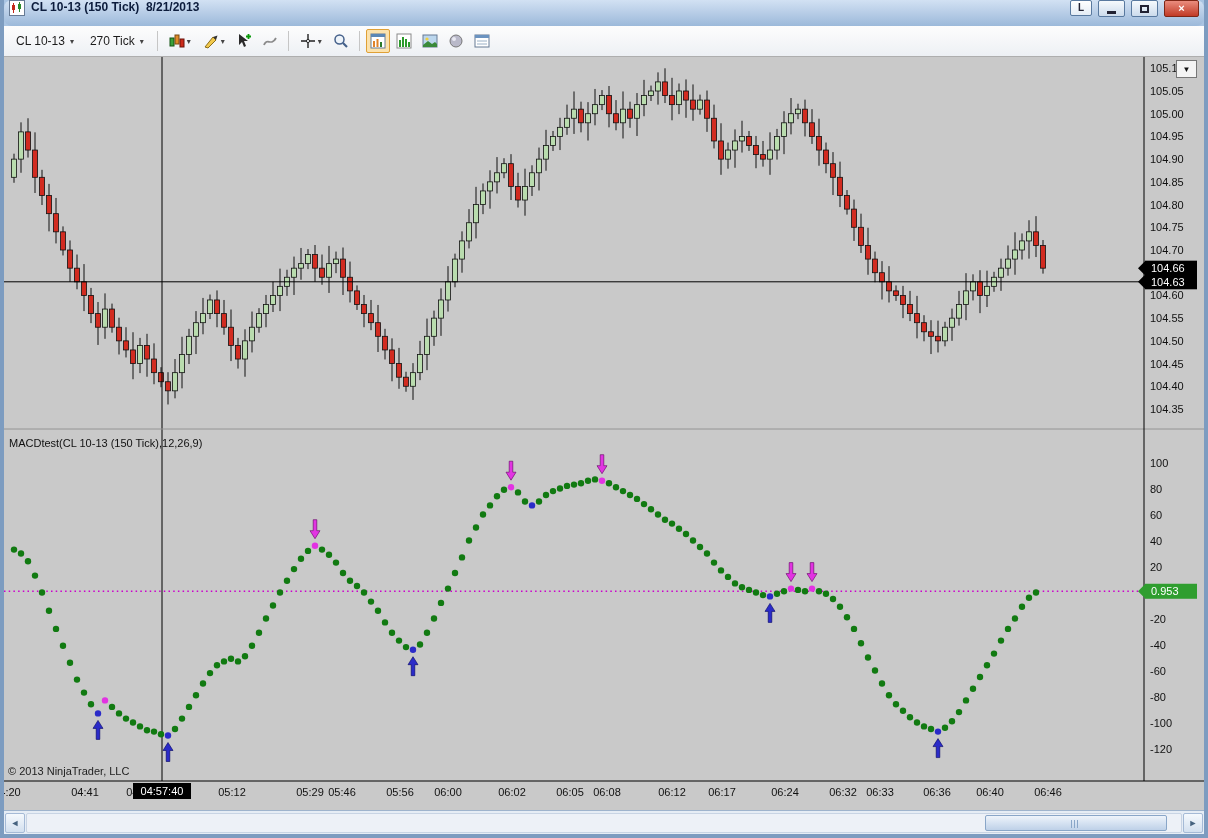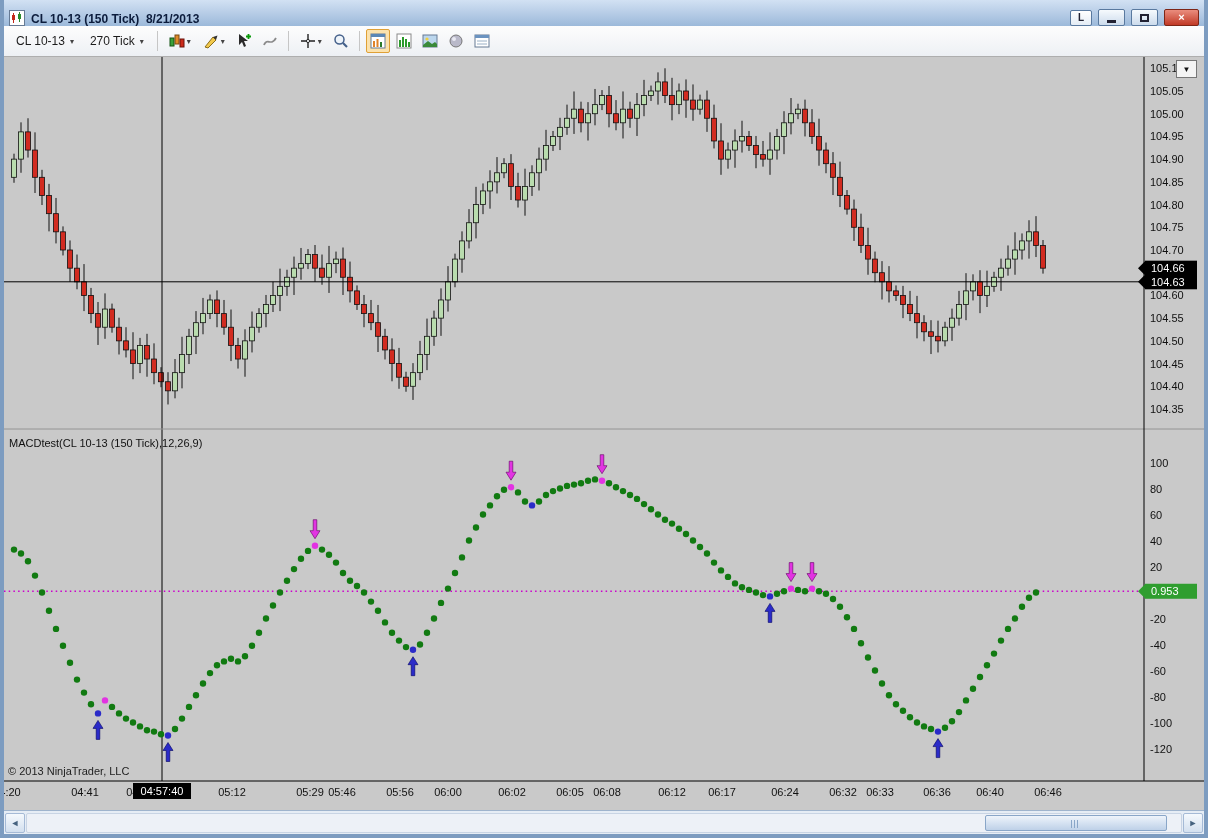--- a/index.html
+++ b/index.html
@@ -5,21 +5,21 @@
   html,body{margin:0;padding:0;background:#6b6b6b;}
   *{box-sizing:border-box;}
   .window{
     position:relative;width:1208px;height:838px;
     border:4px solid #7d9cc0;border-top:0;background:#a9c4e2;
     display:flex;flex-direction:column;
     font-family:"Liberation Sans",sans-serif;
   }
   
   .titlebar{height:26px;flex:0 0 26px;background:linear-gradient(#d2e1f3,#9cb9da);
-    display:flex;align-items:flex-end;padding:0 5px;gap:6px;}
+    display:flex;align-items:flex-start;padding:0 5px;gap:6px;border-radius:8px;}
   .title-text{font-size:12px;font-weight:bold;color:#0c1c3c;white-space:pre;}
   .tb-spacer{flex:1;}
   .win-btn{width:27px;height:17px;border:1px solid #59799f;border-radius:2px;
     background:linear-gradient(#f6fafd,#ccdbec);display:flex;align-items:center;
     justify-content:center;font-size:11px;color:#223;line-height:1;}
   .win-btn.link{width:22px;height:16px;font-size:10px;font-weight:bold;background:linear-gradient(#fff,#e4ecf5);}
   .win-btn.close{width:35px;background:linear-gradient(#ea8d7e,#c13a26);color:#fff;border-color:#7e2616;font-weight:bold;}
   .min-bar{width:9px;height:3px;background:#223;margin-top:7px;}
   .max-box{width:9px;height:8px;border:2px solid #223;}
   

